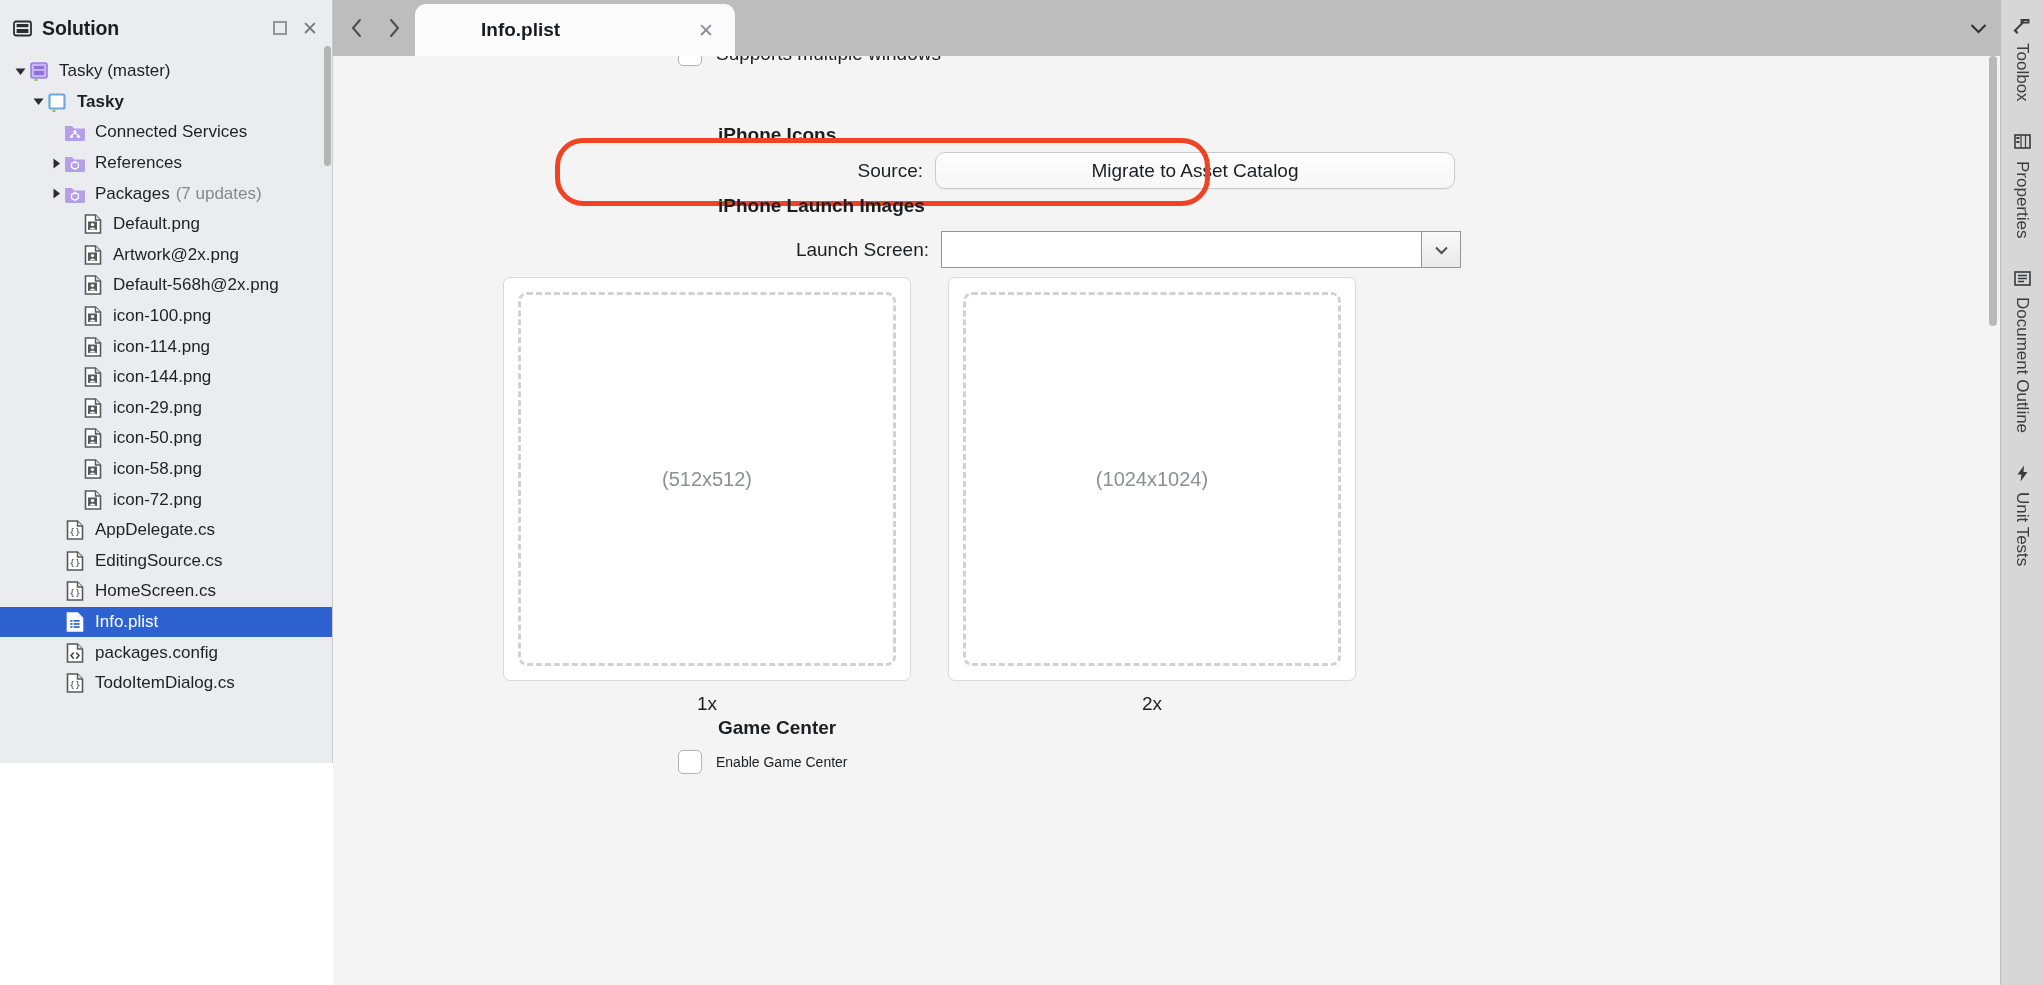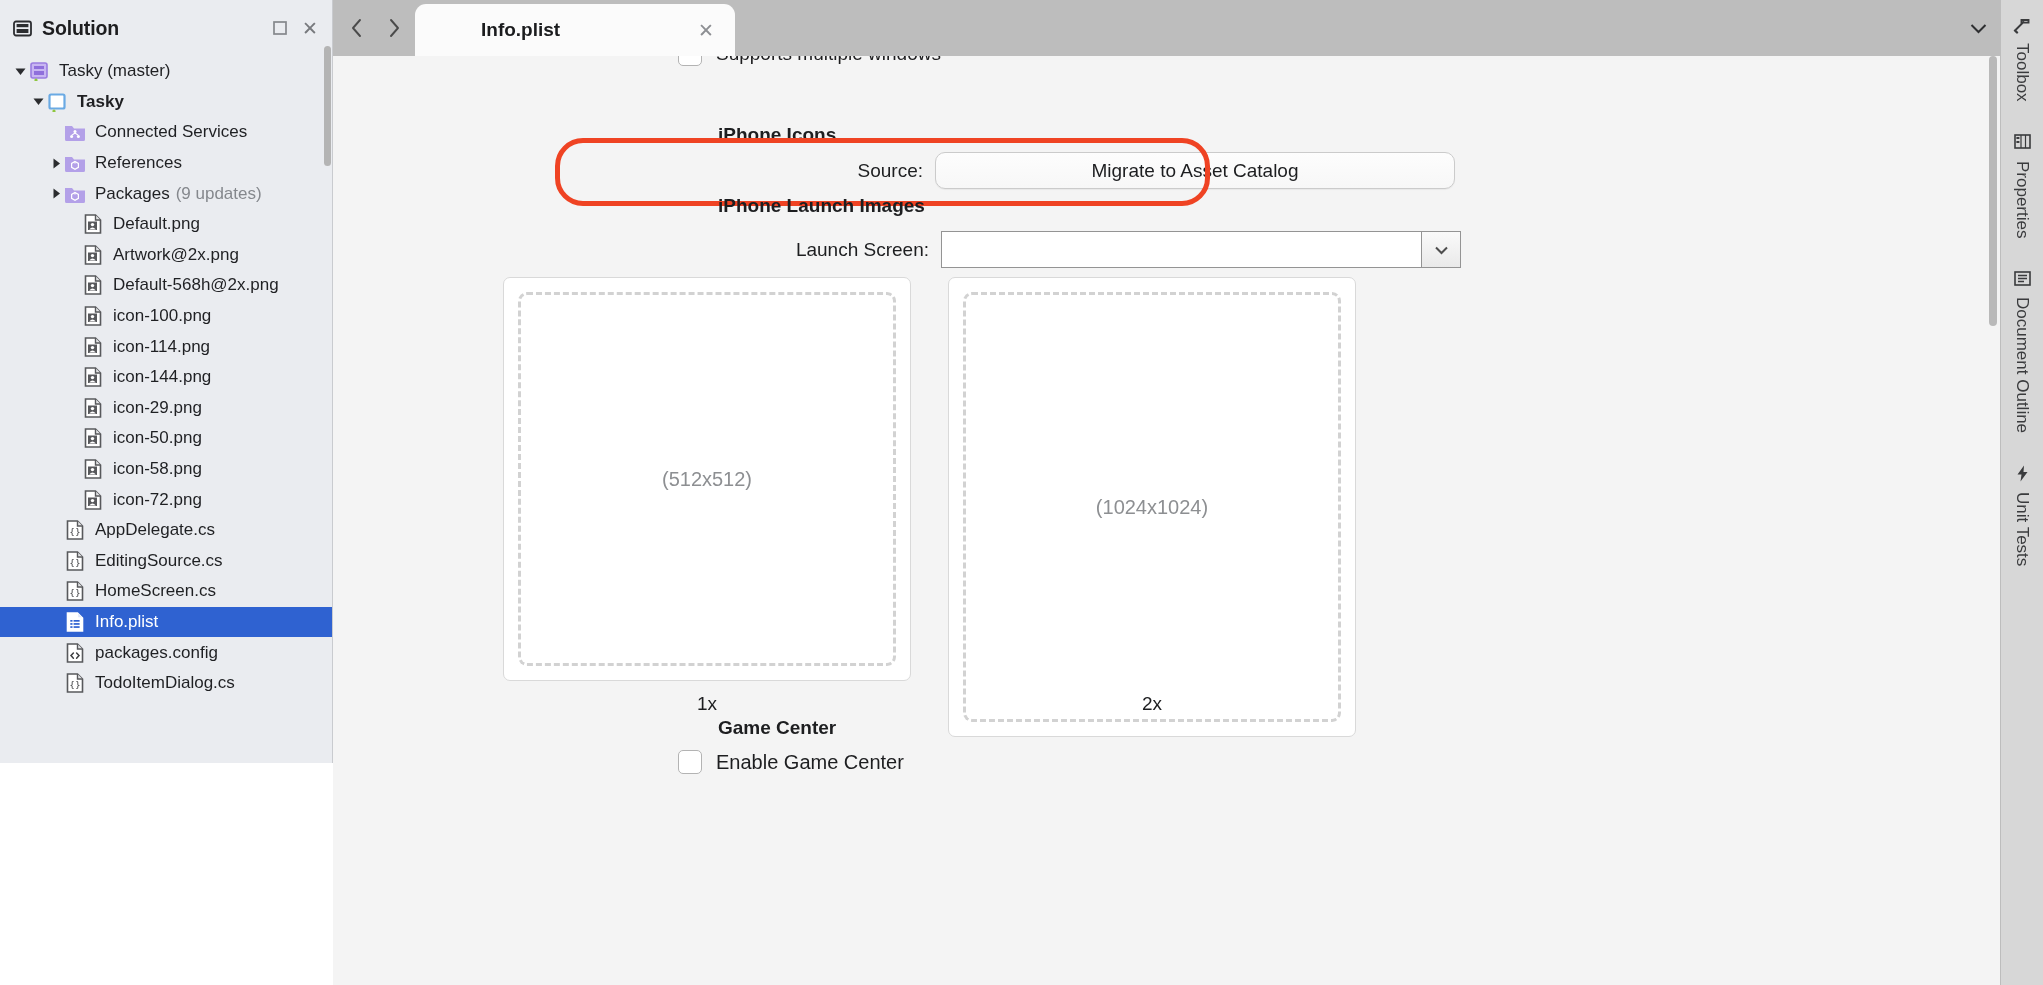--- a/index.html
+++ b/index.html
@@ -205,21 +205,21 @@
   .dz-text { font-size: 20px; color: #8d8f92; }
   .scale-label {
     position: absolute;
     font-size: 19px; color: #1d1e20;
     text-align: center;
   }
   .gc-row {
     position: absolute;
     display: flex; align-items: center; gap: 14px;
   }
-  .gc-text { font-size: 20px; color: #1d1e20; }
+  .gc-text { font-size: 14px; color: #1d1e20; }
 
   
   .annot {
     position: absolute;
     border: 5px solid #ef4323;
     border-radius: 28px;
     pointer-events: none;
   }
 
   
@@ -355,21 +355,21 @@
             </svg>
           </span>
           <span class="tico">
             <svg width="22" height="20" viewBox="0 0 22 20">
         <path d="M1 4 h7 l2 2.5 h11 v11 a1.5 1.5 0 0 1 -1.5 1.5 h-17 A1.5 1.5 0 0 1 1 17.5 z" fill="#b3a0e8"></path>
         <path d="M11 8.4 l3.4 2 v3.9 l-3.4 2 l-3.4 -2 v-3.9 z" fill="none" stroke="#fff" stroke-width="1.2"></path>
         <path d="M11 8.4 v2.2" stroke="#fff" stroke-width="1.2"></path>
             </svg>
           </span>
           <span class="tlabel">Packages</span>
-          <span class="tsub">(9 updates)</span>
+          <span class="tsub">(7 updates)</span>
         </div>
         <div class="tree-row">
           <span style="flex: 0 0 67px;"></span>
           <span class="tw-spacer"></span>
           <span class="tico">
             <svg width="22" height="22" viewBox="0 0 22 22">
         <path d="M3.5 2 h10 l5 5 v13 h-15 z" fill="#fff" stroke="#58595c" stroke-width="1.6"></path>
         <path d="M13.5 2 v5 h5" fill="#e4e5e7" stroke="#58595c" stroke-width="1.4"></path>
         <rect x="6" y="8.5" width="9" height="8.5" fill="#58595c"></rect>
         <circle cx="10.5" cy="11.6" r="1.7" fill="#fff"></circle>
@@ -647,21 +647,21 @@
 
         <div class="sec-head" style="top:218px;">iTunes Artwork</div>
 
         <div class="dropzone" style="left:170px; top:221px; width:408px; height:404px;">
           <span class="dropzone-inner">
             <span class="dz-text">(512x512)</span>
           </span>
         </div>
         <div class="scale-label" style="left:170px; top:637px; width:408px;">1x</div>
 
-        <div class="dropzone" style="left:615px; top:221px; width:408px; height:460px;">
+        <div class="dropzone" style="left:615px; top:221px; width:408px; height:404px;">
           <span class="dropzone-inner">
             <span class="dz-text">(1024x1024)</span>
           </span>
         </div>
         <div class="scale-label" style="left:615px; top:637px; width:408px;">2x</div>
 
         <div class="sec-head" style="top:661px;">Game Center</div>
 
         <div class="gc-row" style="top:694px; left:345px;">
           <span class="chk"></span>

